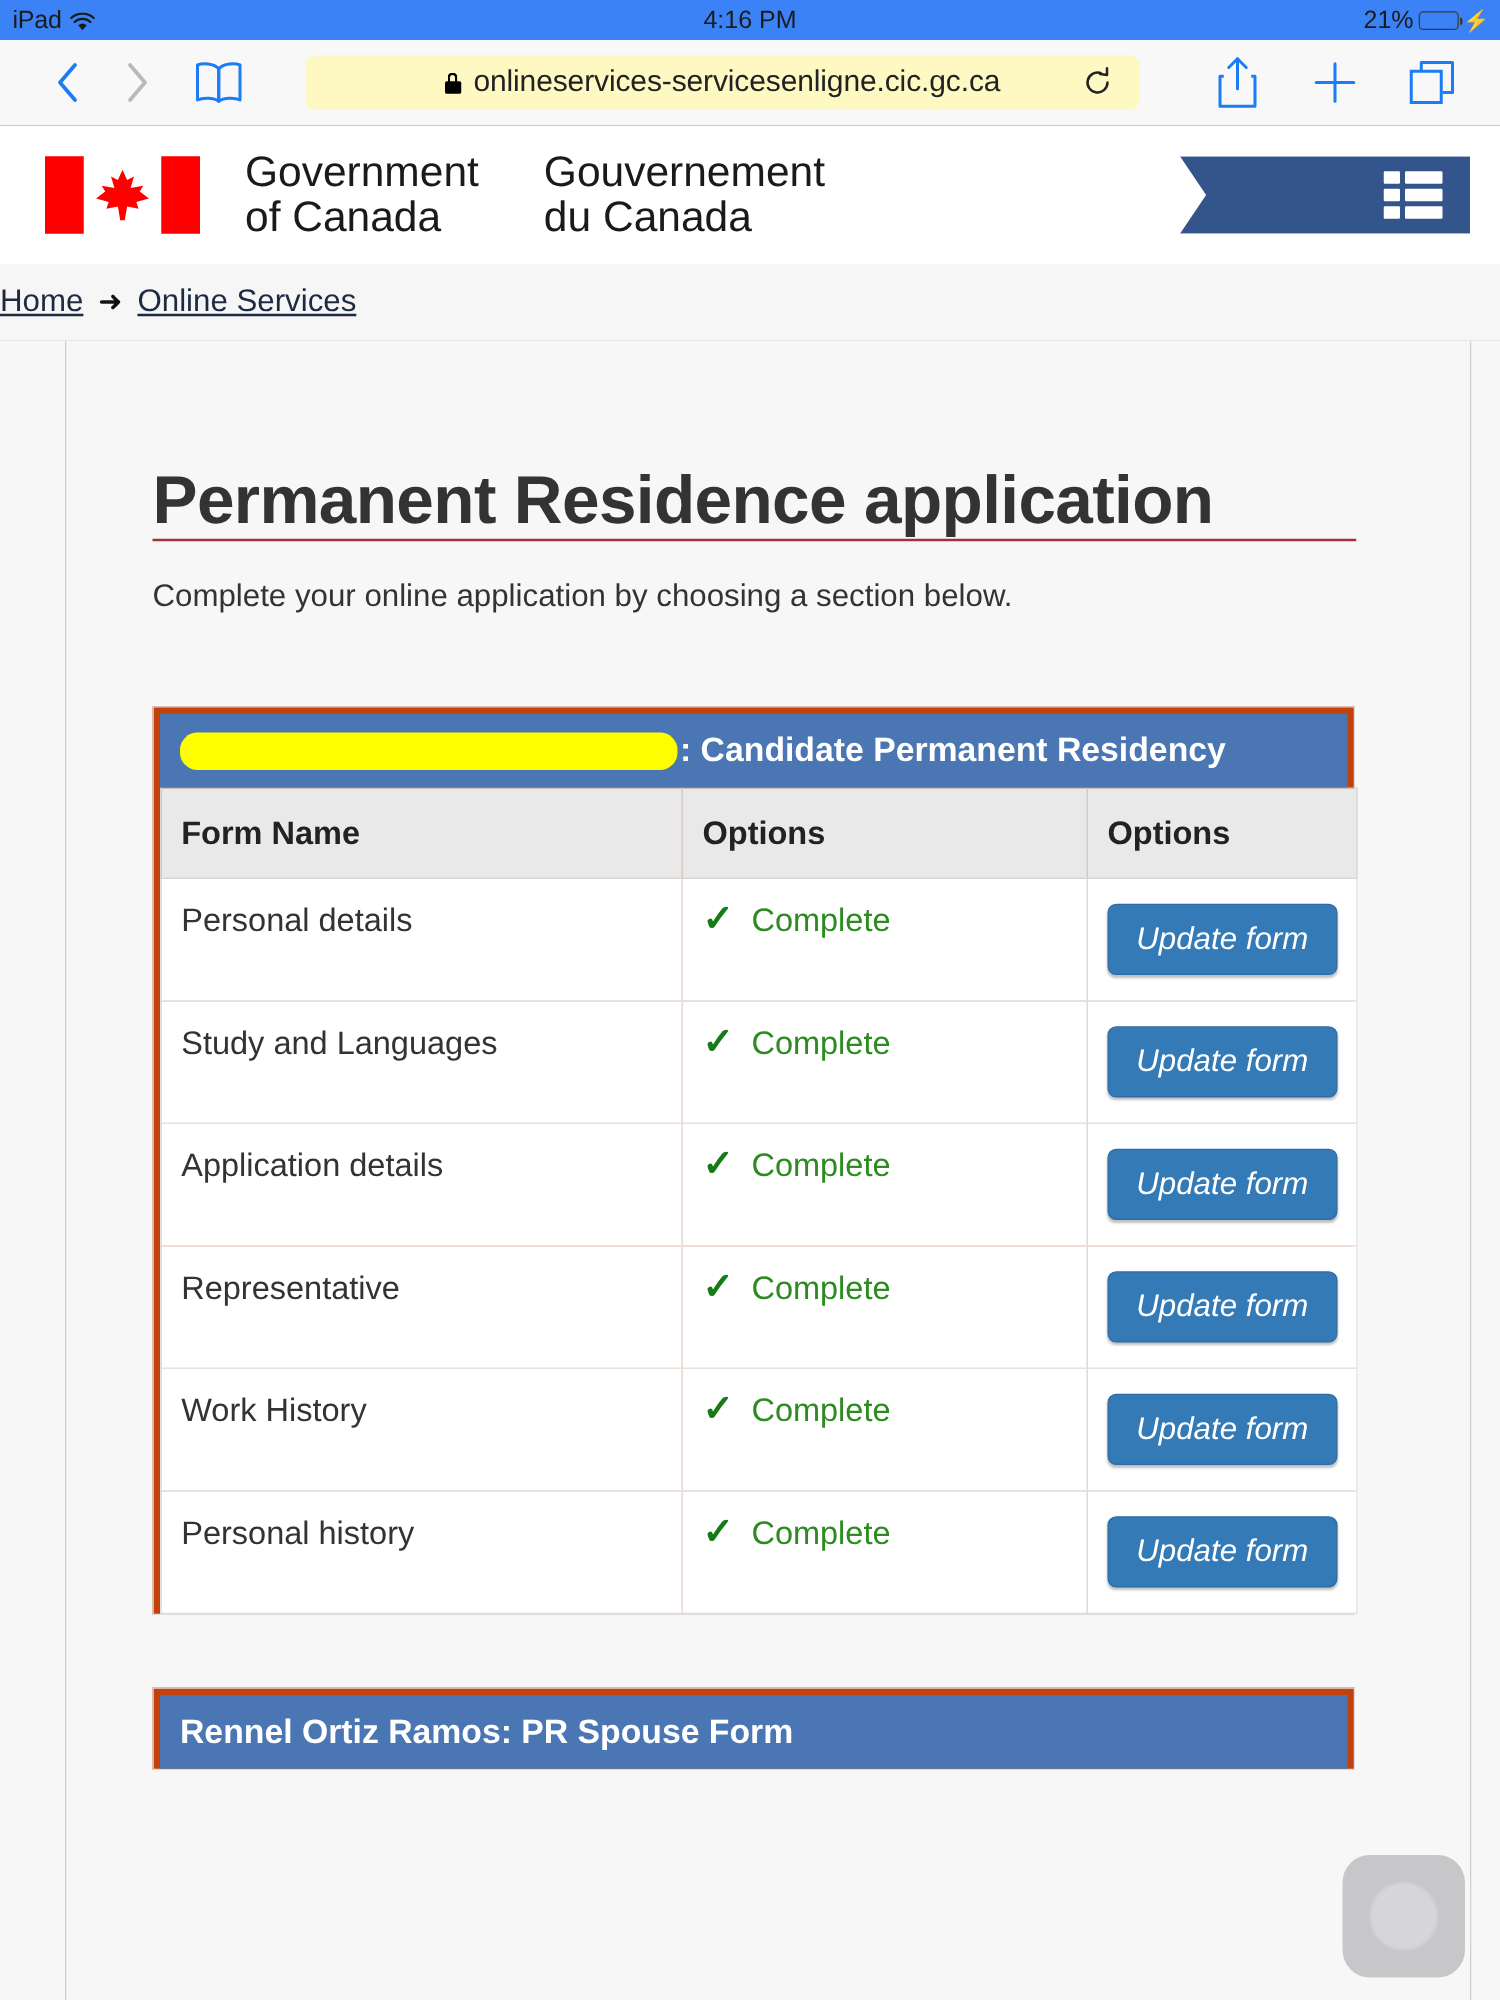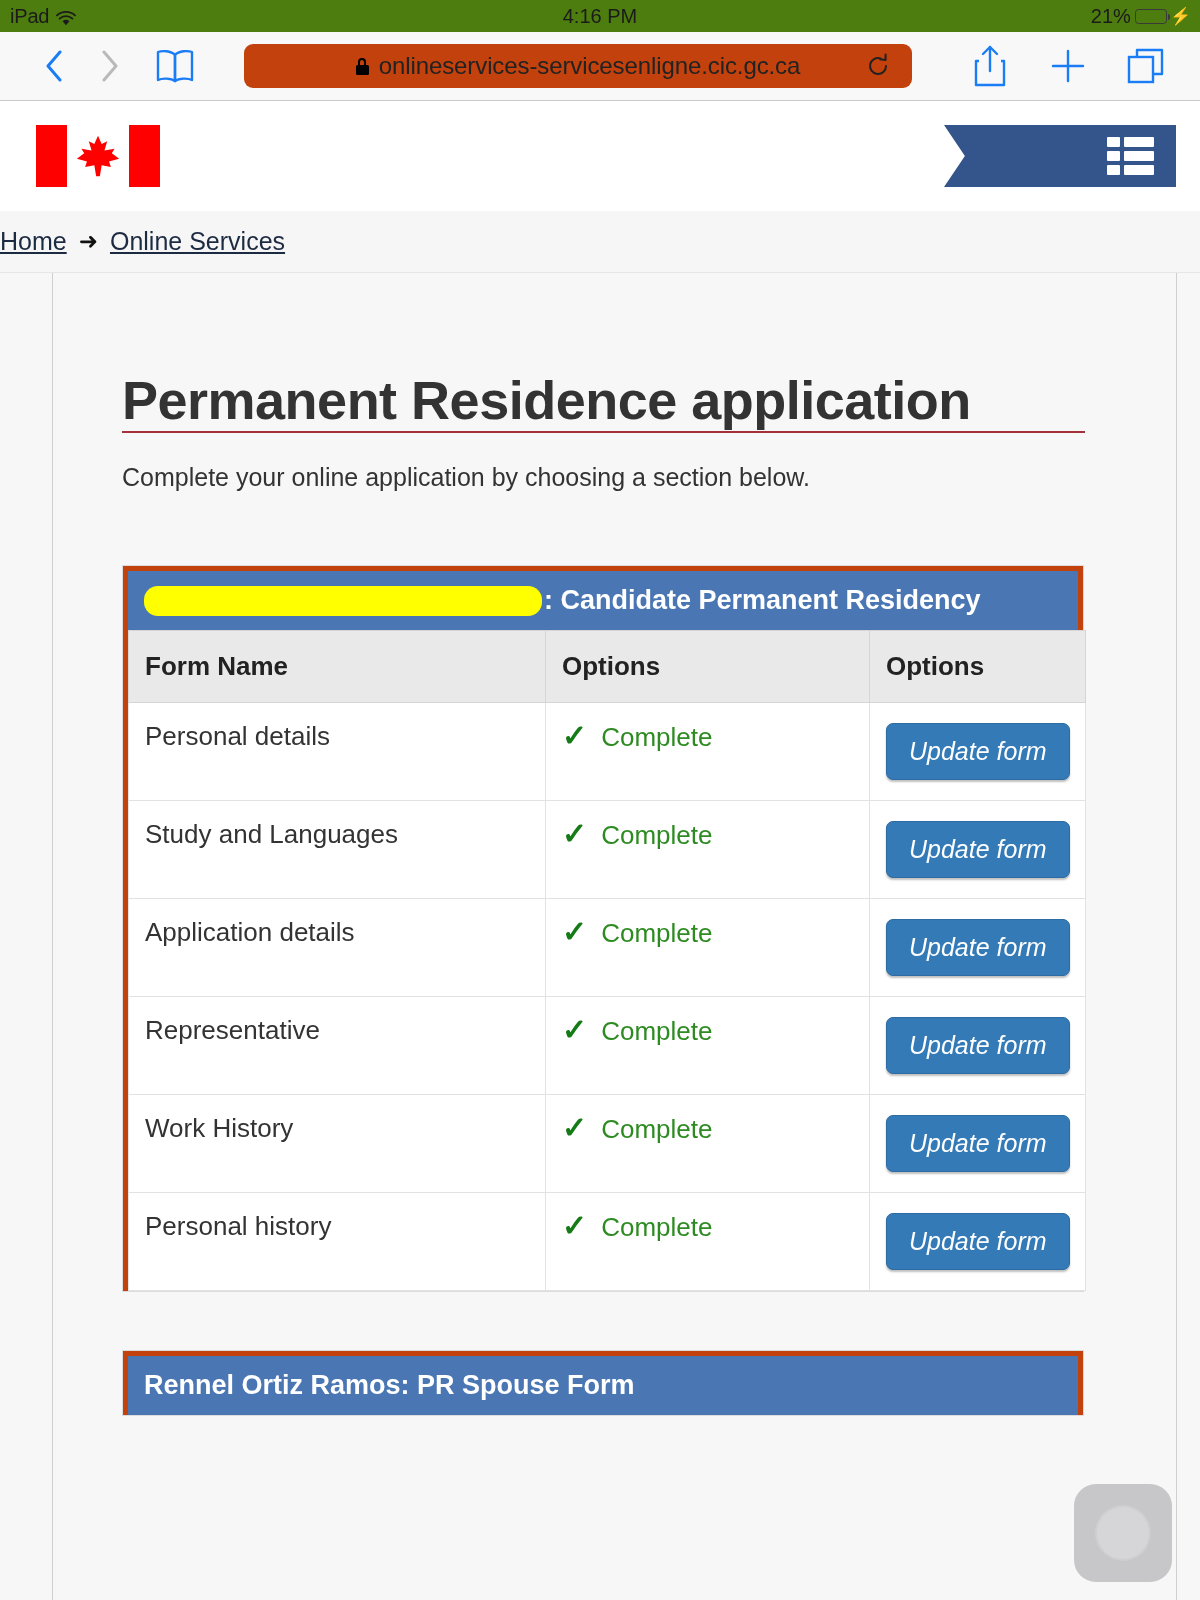--- a/index.html
+++ b/index.html
@@ -6,21 +6,21 @@
   html, body {
     width: 1200px; height: 1600px;
     font-family: "Liberation Sans", sans-serif;
     background: #f7f7f7;
     overflow: hidden;
   }
 
   
   .statusbar {
     height: 32px; width: 100%;
-    background: #4d7c0f;
+    background: #3b82f6;
     display: flex; align-items: center;
     position: relative;
     font-size: 20px; color: #1b1b1b;
   }
   .sb-left { display: flex; align-items: center; gap: 7px; padding-left: 10px; }
   .sb-device { font-size: 20px; letter-spacing: -0.2px; }
   .wifi-icon { display: inline-block; width: 20px; height: 16px; position: relative; top: 1px; }
   .sb-center {
     position: absolute; left: 0; right: 0; text-align: center;
     font-size: 20px; letter-spacing: 0px;
@@ -53,21 +53,21 @@
   .nav-btn {
     width: 56px; height: 46px;
     display: flex; align-items: center; justify-content: center;
   }
   .chev { width: 18px; height: 32px; }
   .book-icon { width: 42px; height: 36px; margin-left: 16px; }
   .urlfield {
     flex: 1;
     margin: 0 28px 0 48px;
     height: 44px;
-    background: #c2410c;
+    background: #fef9c3;
     border-radius: 9px;
     display: flex; align-items: center; justify-content: center;
     position: relative;
     gap: 10px;
   }
   .lock-icon { width: 13px; height: 17px; position: relative; }
   .lock-body { position: absolute; bottom: 0; left: 0; width: 13px; height: 10px; background: #000; border-radius: 1.5px; }
   .lock-shackle { position: absolute; top: 0; left: 2.5px; width: 8px; height: 8px; border: 2px solid #000; border-bottom: none; border-radius: 4px 4px 0 0; }
   .url-text { font-size: 24px; color: #222; letter-spacing: -0.1px; }
   .reload-icon { position: absolute; right: 22px; width: 24px; height: 26px; }
@@ -311,20 +311,26 @@
 <div class="page">
 
   <div class="goc-header">
     <div class="flag">
       <span class="bar l"></span>
         <span class="bar r"></span>
       <svg class="leaf" viewBox="0 0 100 100">
         <path fill="#ff0000" d="M50 6 L58 24 L70 18 L64 38 L86 34 L80 44 L96 56 L74 62 L78 74 L58 70 L54 94 L46 94 L42 70 L22 74 L26 62 L4 56 L20 44 L14 34 L36 38 L30 18 L42 24 Z"></path>
       </svg>
     </div>
+    <div class="wordmark">
+      <div>Government
+of Canada</div>
+      <div>Gouvernement
+du Canada</div>
+    </div>
     <div class="menu-banner">
       <span class="menu-grid">
         <i></i>
           <i></i>
           <i></i>
           <i></i>
           <i></i>
           <i></i>
       </span>
     </div>

